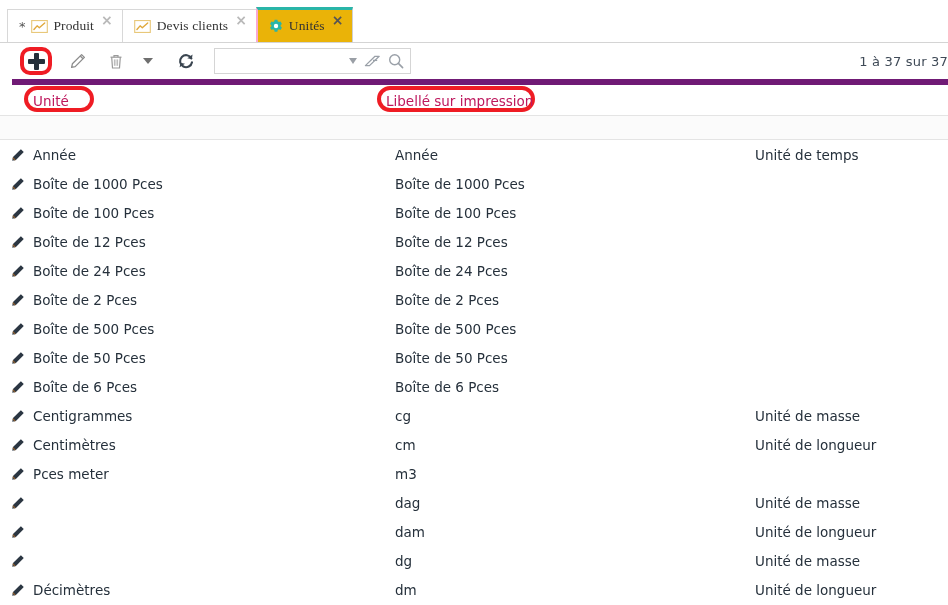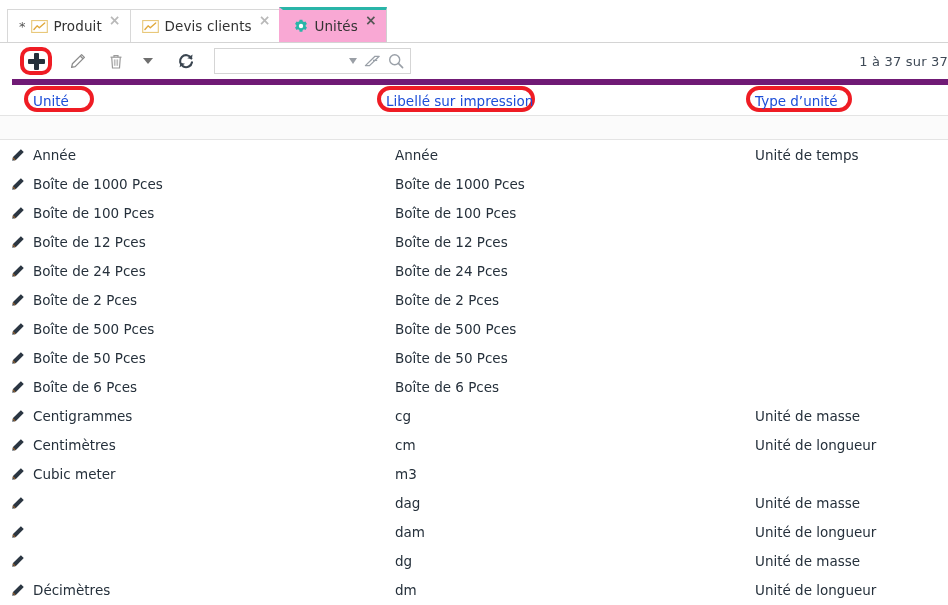--- a/index.html
+++ b/index.html
@@ -33,31 +33,31 @@
     background: #ffffff;
     border: 1px solid #d8d8d8;
     border-bottom: none;
     margin-right: -1px;
     font-size: 13.5px;
     color: #3d3d3d;
     white-space: nowrap;
     cursor: pointer;
   }
   .tab.active {
-    background: #f9a8d4;
+    background: #eab308;
     border-top: 3px solid #29b5a8;
-    border-left: 4px solid #f9a8d4;
+    border-left: 2px solid #f9a8d4;
     border-right: 1px solid #cfcfcf;
     height: 35px;
     z-index: 3;
   }
   .tab .star {
     color: #555; font-size: 13px; margin-right: 5px; line-height: 1;
   }
-  .tab .tab-label { color: #333; letter-spacing: .1px; }
+  .tab .tab-label { color: #333; letter-spacing: .1px; font-family: Liberation Serif, serif; }
   .tab .tab-close {
     color: #b9b9b9; font-size: 14px; margin-left: 7px;
     align-self: flex-start; margin-top: 3px; line-height: 1;
     font-weight: bold; cursor: pointer;
   }
   .tab.active .tab-close { color: #555; }
   .icon-chart { width: 17px; height: 13px; margin-right: 6px; display:block; }
   .icon-gear  { width: 14px; height: 14px; margin-right: 6px; display:block; }
 
   
@@ -126,21 +126,21 @@
   }
   .filter-row {
     position: absolute; left: 0; top: 116px;
     width: 948px; height: 24px;
     background: #fbfbfb;
     border-bottom: 1px solid #e4e4e4;
   }
   .hcell {
     position: absolute; top: 0; height: 31px;
     display: flex; align-items: center;
-    font-size: 13.5px; color: #1d4ed8;
+    font-size: 13.5px; color: #be185d;
     white-space: nowrap;
   }
   .hcell .hring {
     position: absolute; left: -9px; top: 1px;
     border: 4px solid #ef1c24;
     border-radius: 14px;
     pointer-events: none;
   }
   .hcell .htext { position: relative; z-index: 2; }
 
@@ -253,24 +253,20 @@
 
   <div class="grid-head" id="gridhead">
       <div class="hcell" style="left: 33px;">
         <span class="hring" style="width:70px;height:26px;"></span>
         <span class="htext">Unité</span>
       </div>
       <div class="hcell" style="left: 386px;">
         <span class="hring" style="width:158px;height:26px;"></span>
         <span class="htext">Libellé sur impression</span>
       </div>
-      <div class="hcell" style="left: 755px;">
-        <span class="hring" style="width:106px;height:26px;"></span>
-        <span class="htext">Type d’unité</span>
-      </div>
     </div>
   <div class="filter-row"></div>
 
   <div class="grid-body" id="gridbody">
       <div class="row">
         <span class="cell c-pencil">
           <svg class="icon-pencil" viewBox="0 0 16 16">
             <path d="M11.3 1.4 L14.6 4.7 L5.6 13.7 L1.4 14.6 L2.3 10.4 Z" fill="#2b3642"></path>
             <path d="M2.3 10.4 L5.6 13.7 L4 14.2 L1.8 12 Z" fill="#8a5f33"></path>
           </svg>
@@ -389,21 +385,21 @@
         <span class="cell c-label">cm</span>
         <span class="cell c-type">Unité de longueur</span>
       </div>
       <div class="row">
         <span class="cell c-pencil">
           <svg class="icon-pencil" viewBox="0 0 16 16">
             <path d="M11.3 1.4 L14.6 4.7 L5.6 13.7 L1.4 14.6 L2.3 10.4 Z" fill="#2b3642"></path>
             <path d="M2.3 10.4 L5.6 13.7 L4 14.2 L1.8 12 Z" fill="#8a5f33"></path>
           </svg>
         </span>
-        <span class="cell c-unit">Cubic meter</span>
+        <span class="cell c-unit">Pces meter</span>
         <span class="cell c-label">m3</span>
         <span class="cell c-type"></span>
       </div>
       <div class="row">
         <span class="cell c-pencil">
           <svg class="icon-pencil" viewBox="0 0 16 16">
             <path d="M11.3 1.4 L14.6 4.7 L5.6 13.7 L1.4 14.6 L2.3 10.4 Z" fill="#2b3642"></path>
             <path d="M2.3 10.4 L5.6 13.7 L4 14.2 L1.8 12 Z" fill="#8a5f33"></path>
           </svg>
         </span>

